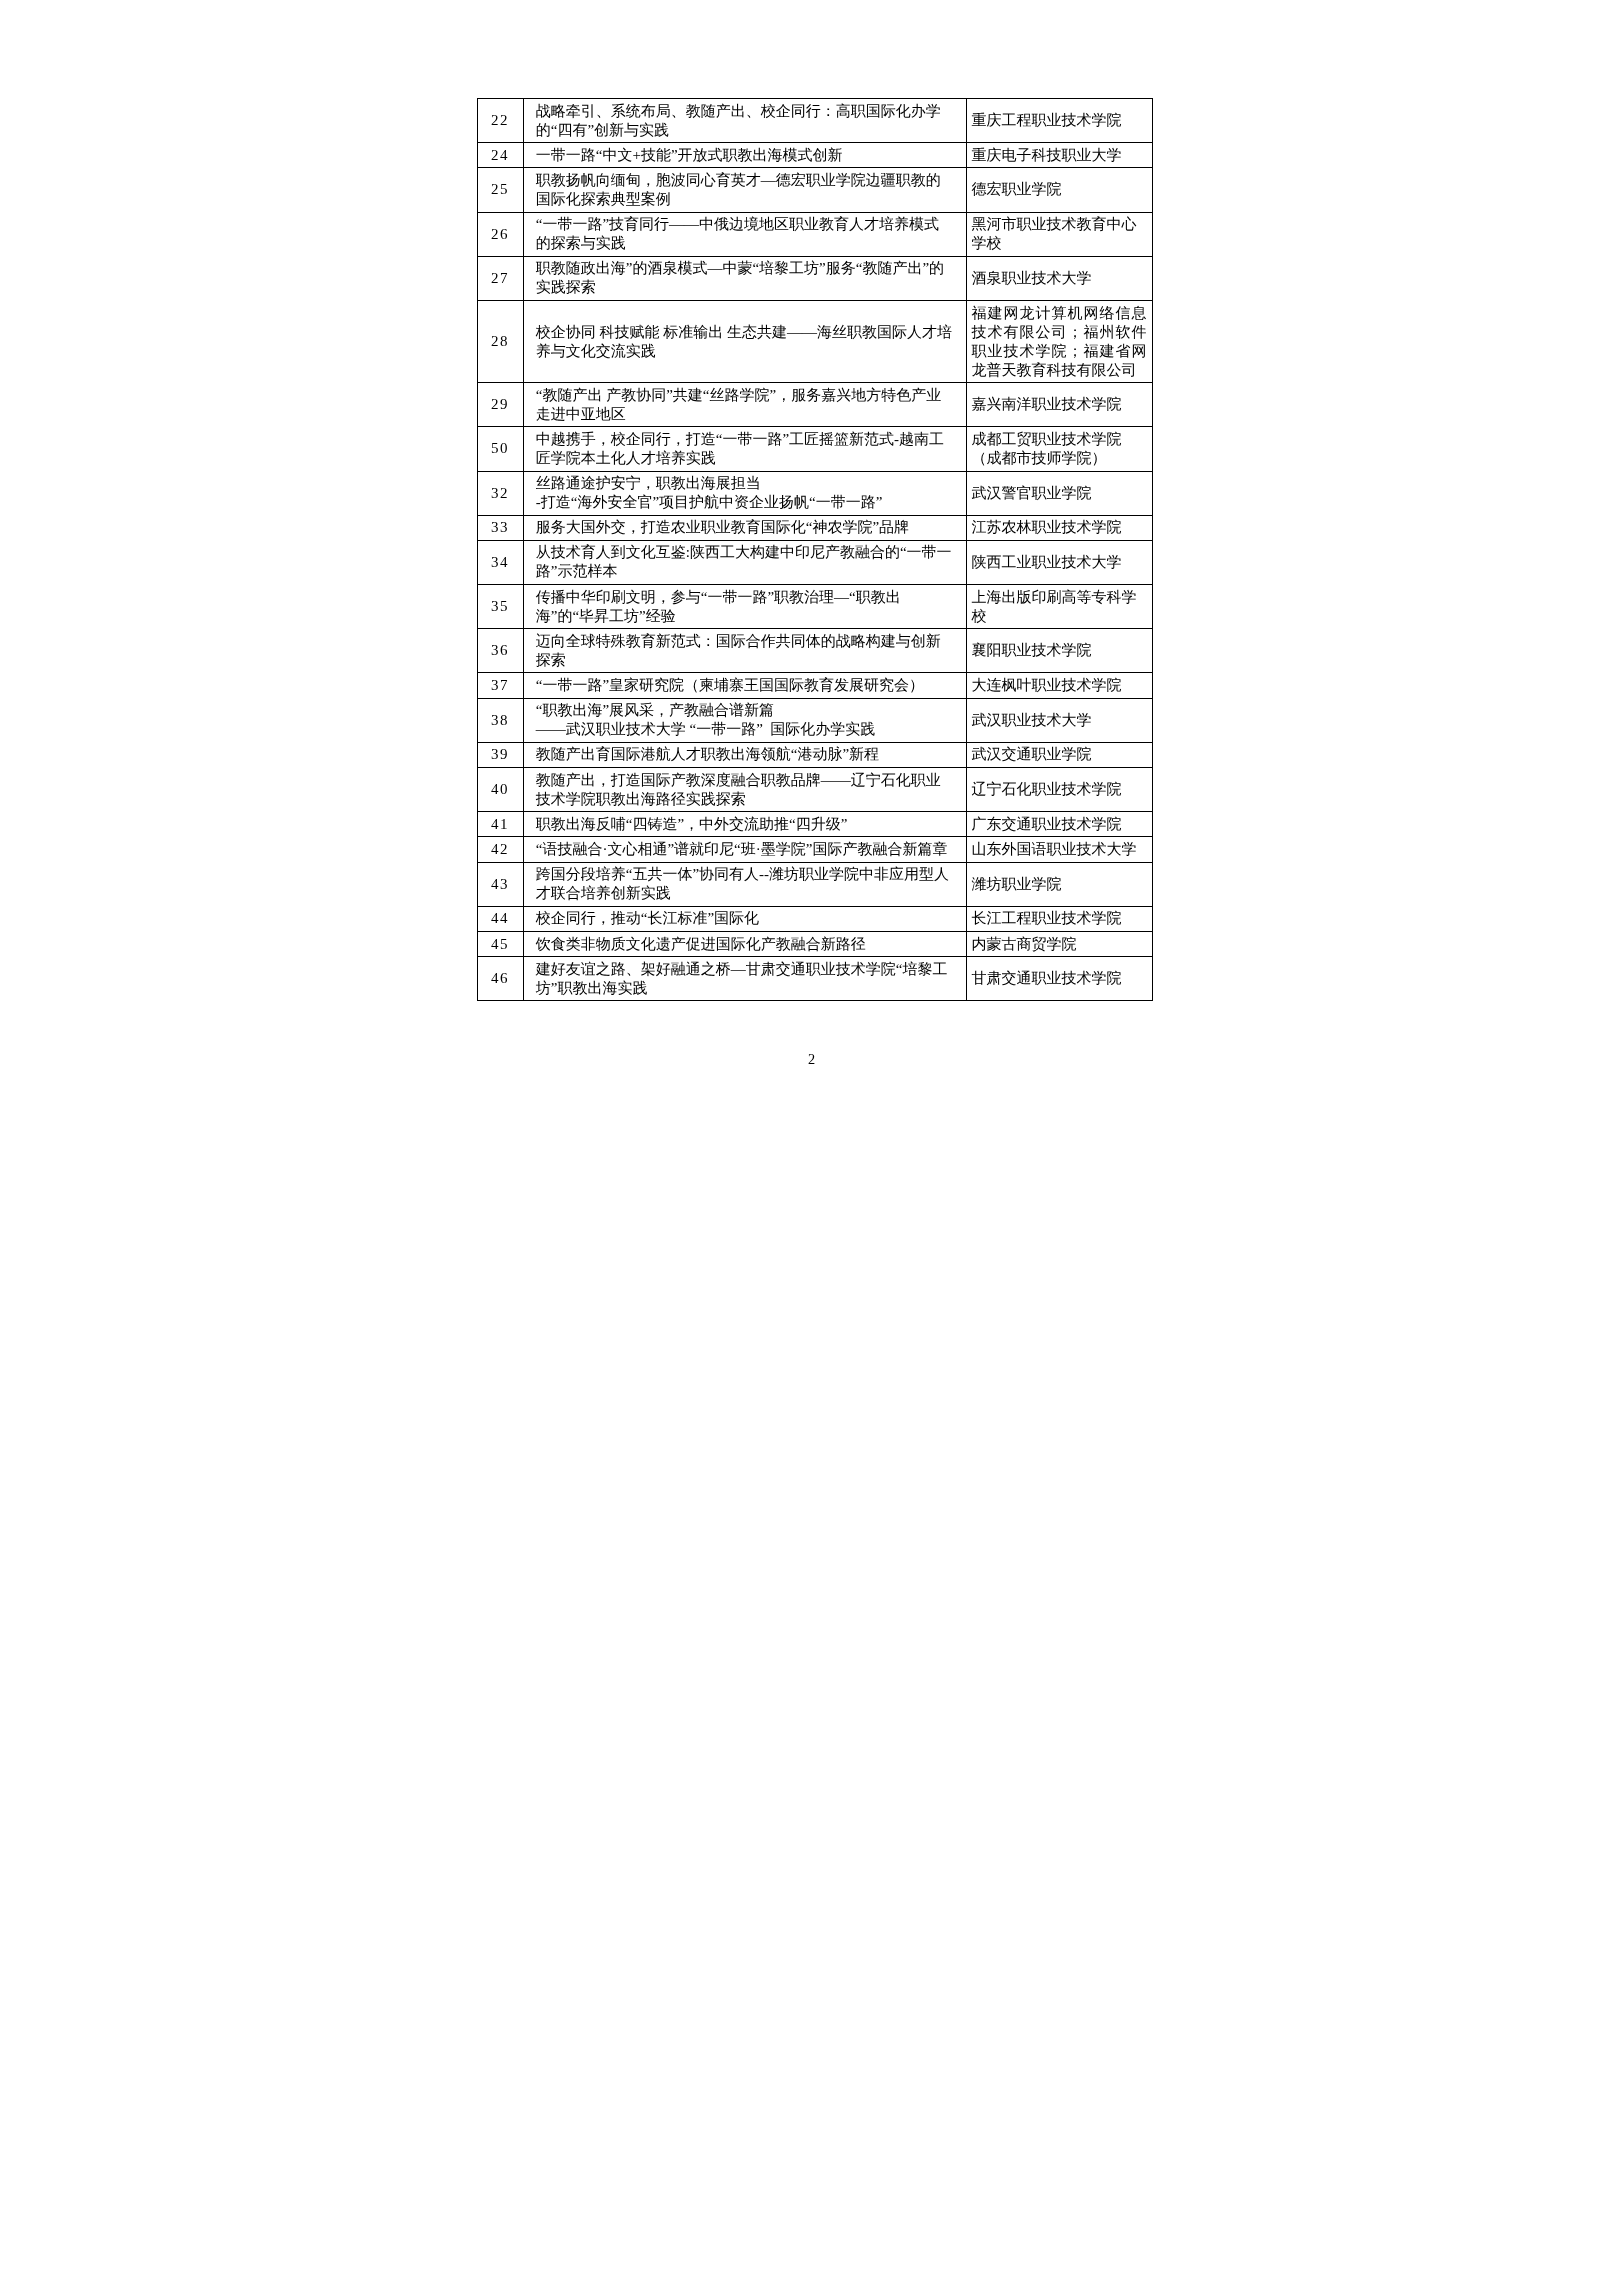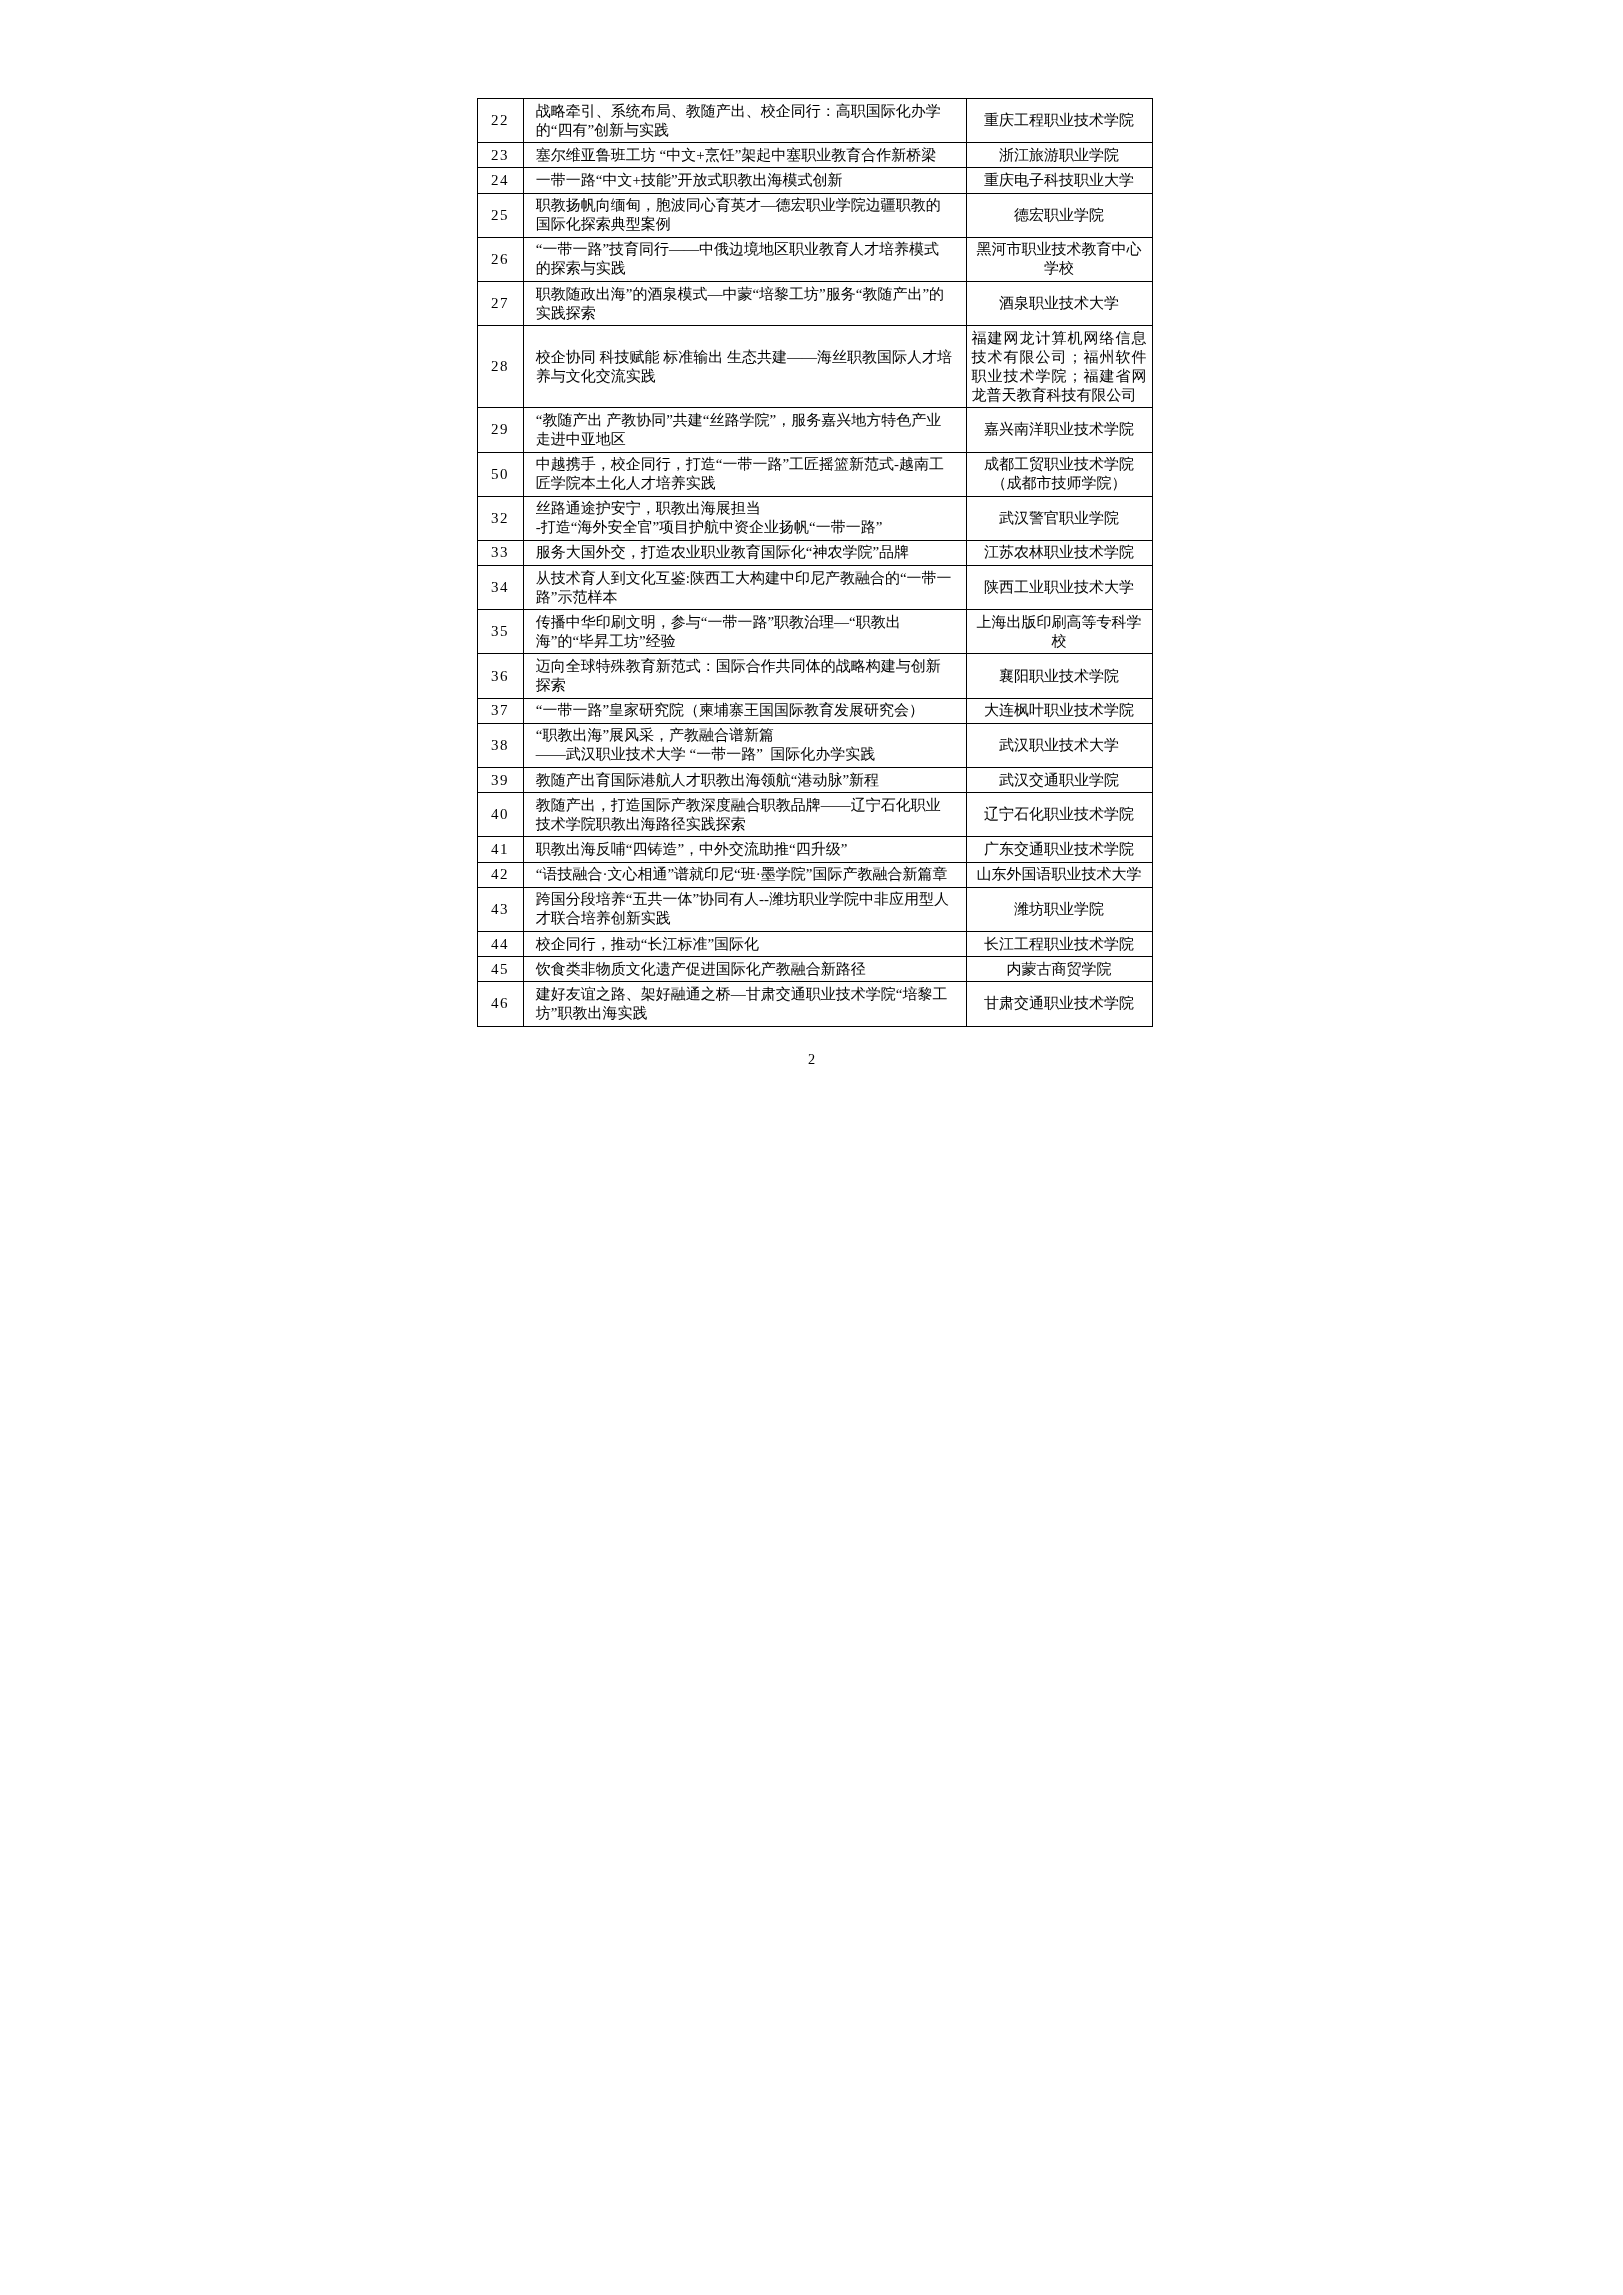--- a/index.html
+++ b/index.html
@@ -44,21 +44,20 @@
     letter-spacing: 1.5px;
     padding: 1.5px 1px;
   }
   td.cell-title {
     text-align: left;
     padding: 2.6px 12.3px;
     white-space: pre-wrap;
     word-break: break-all;
   }
   td.cell-org {
-    text-align: center;
     padding: 2.6px 5.1px;
     white-space: pre-wrap;
     word-break: break-all;
   }
   td.cell-org.org-justify {
     text-align: justify;
     text-justify: inter-ideograph;
     margin-top: 48px;
   }
   .page-number {
@@ -81,25 +80,20 @@
       <col class="c-title">
       <col class="c-org">
     </colgroup>
     <tbody id="table-body">
         <tr>
           <td class="cell-num">22</td>
           <td class="cell-title">战略牵引、系统布局、教随产出、校企同行：高职国际化办学的“四有”创新与实践</td>
           <td class="cell-org">重庆工程职业技术学院</td>
         </tr>
         <tr>
-          <td class="cell-num">23</td>
-          <td class="cell-title">塞尔维亚鲁班工坊 “中文+烹饪”架起中塞职业教育合作新桥梁</td>
-          <td class="cell-org">浙江旅游职业学院</td>
-        </tr>
-        <tr>
           <td class="cell-num">24</td>
           <td class="cell-title">一带一路“中文+技能”开放式职教出海模式创新</td>
           <td class="cell-org">重庆电子科技职业大学</td>
         </tr>
         <tr>
           <td class="cell-num">25</td>
           <td class="cell-title">职教扬帆向缅甸，胞波同心育英才—德宏职业学院边疆职教的国际化探索典型案例</td>
           <td class="cell-org">德宏职业学院</td>
         </tr>
         <tr>

